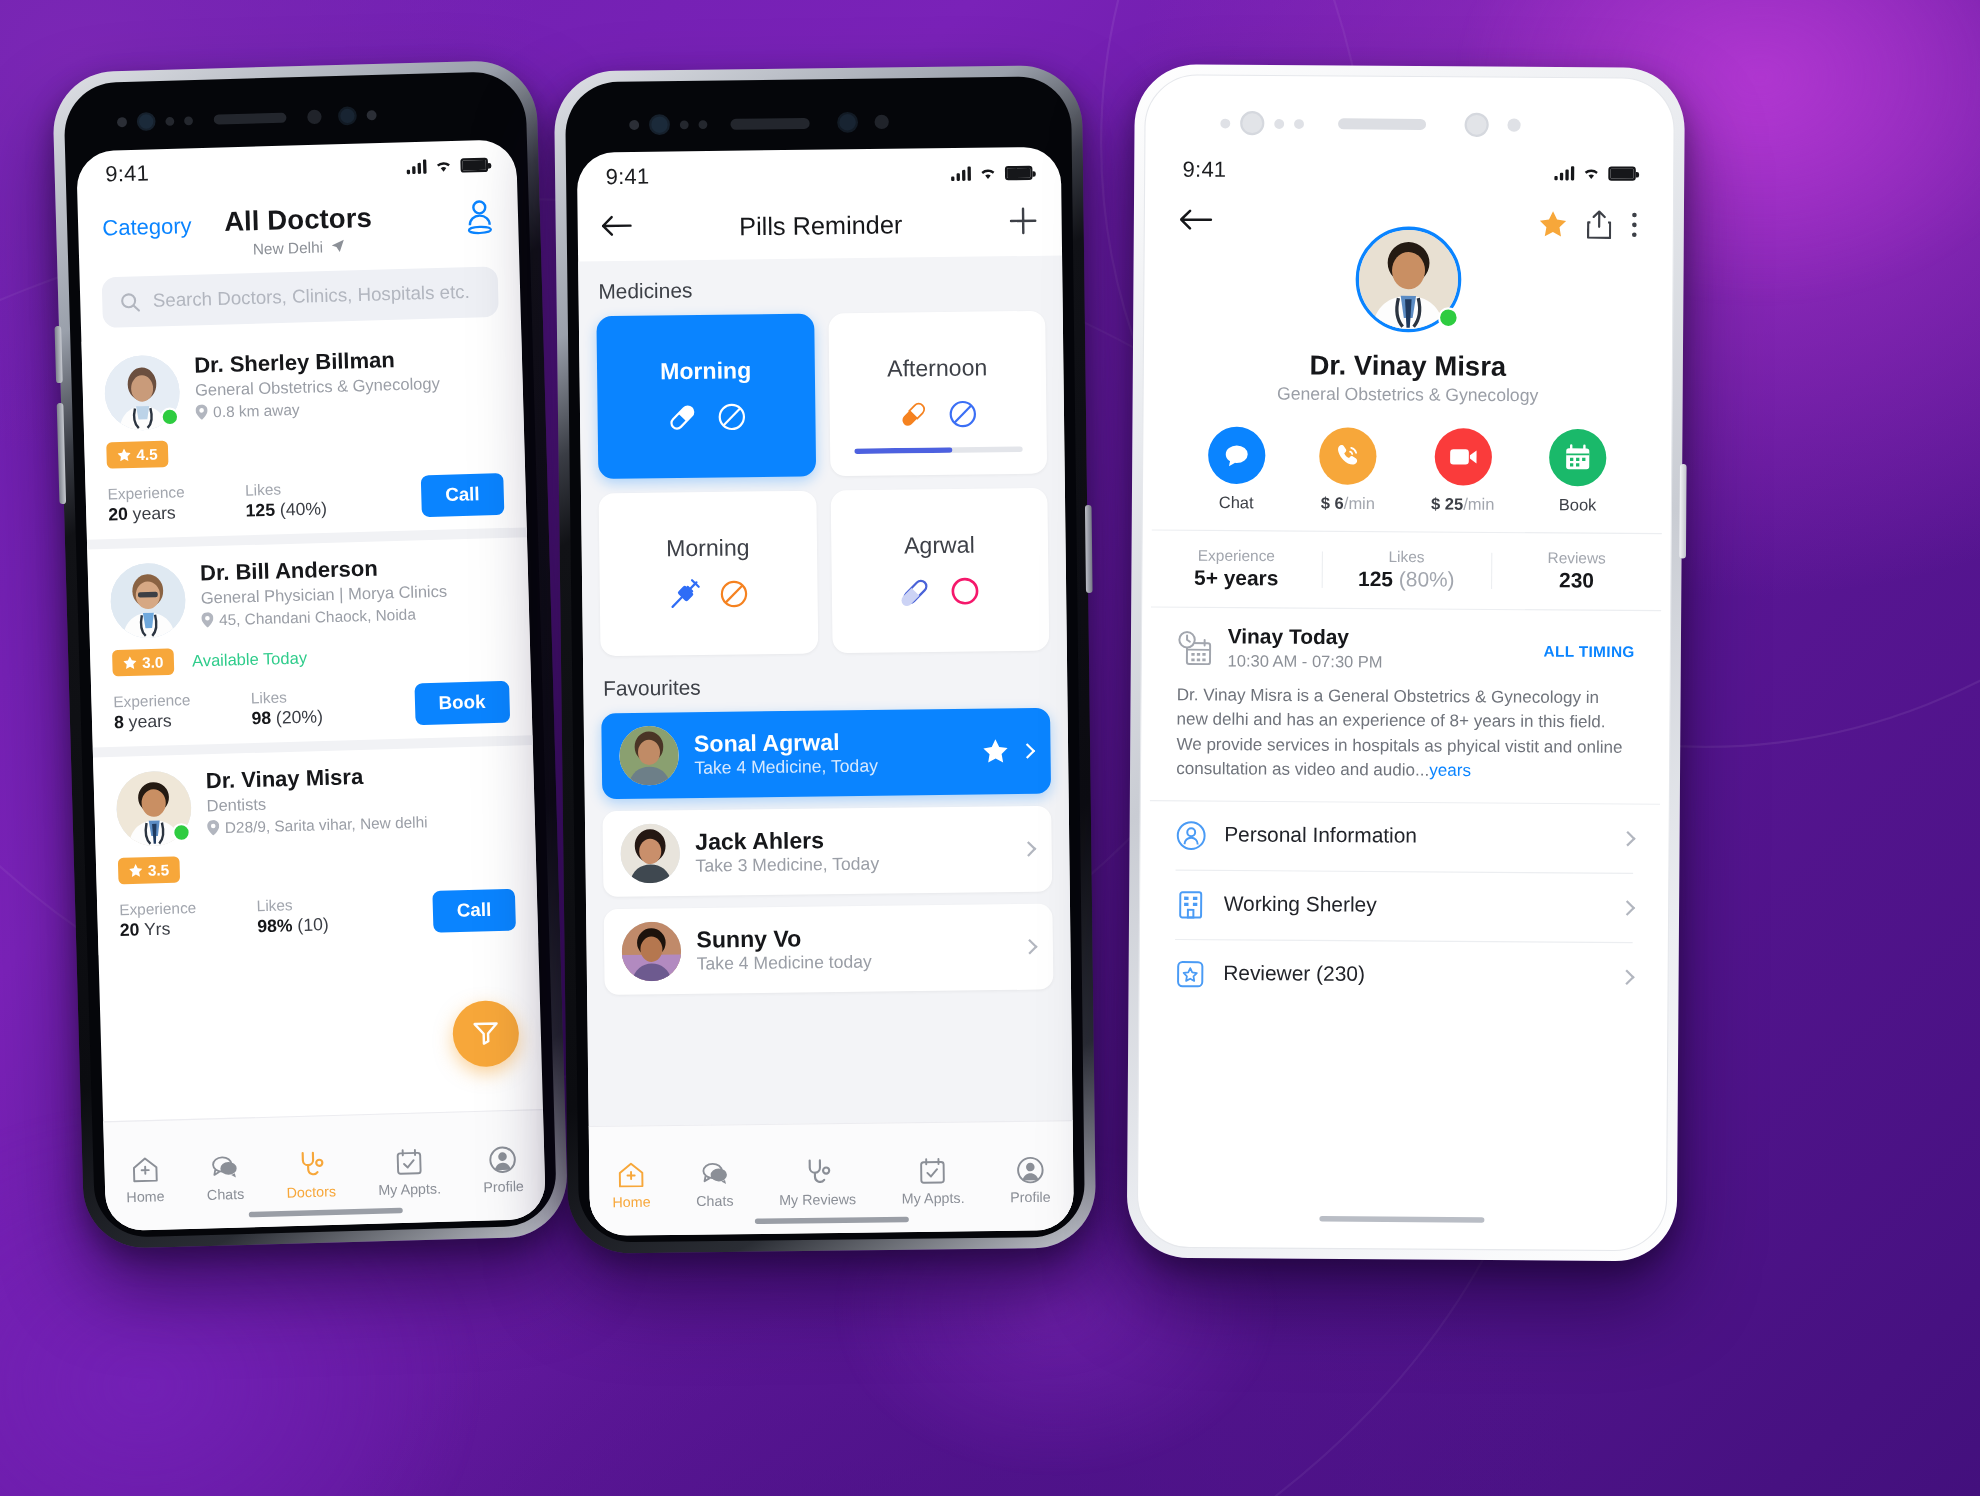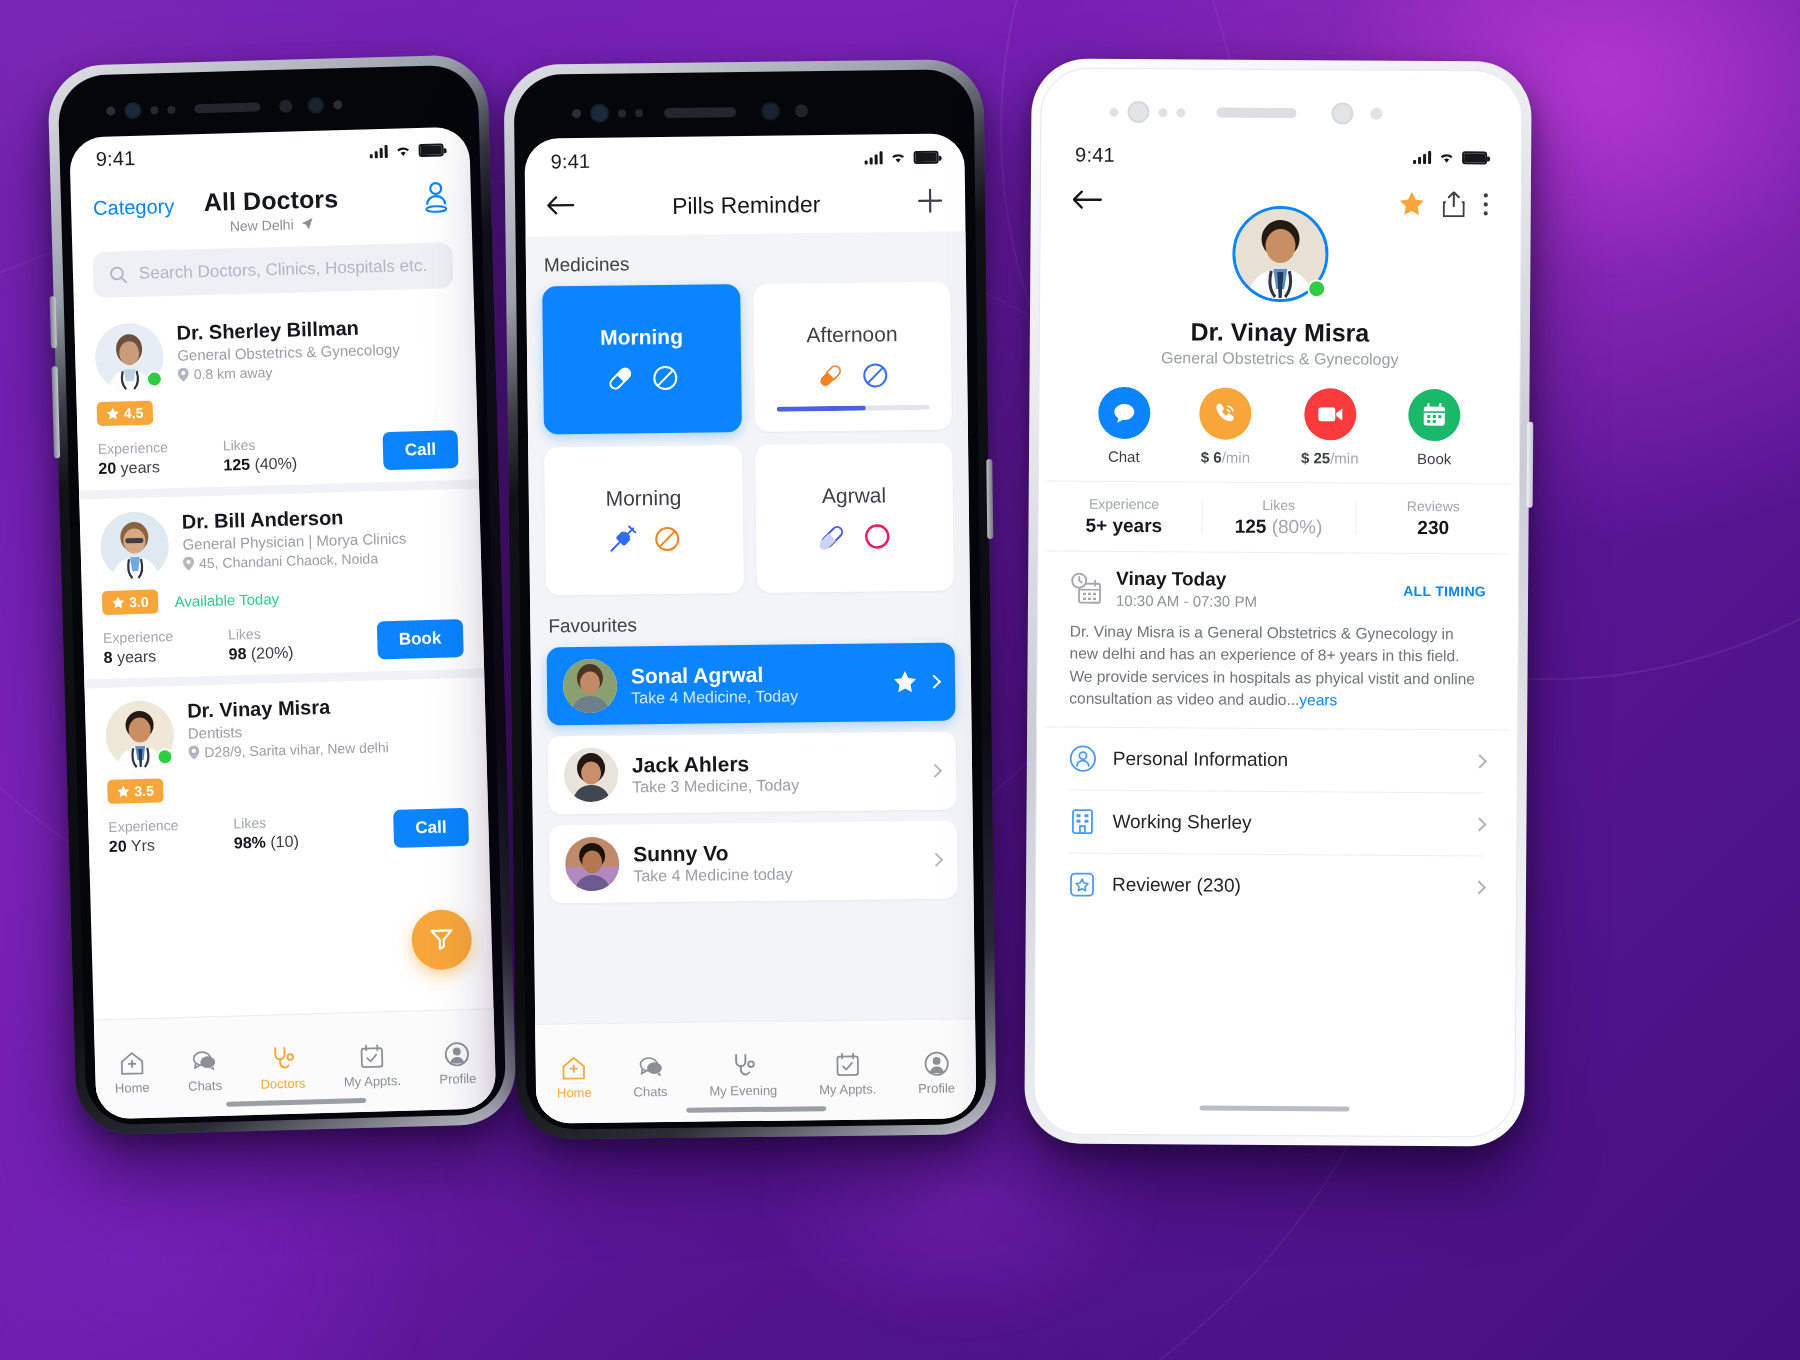--- a/index.html
+++ b/index.html
@@ -730,21 +730,21 @@
                 <path d="M24 20l1 4-4.5-2.5z" fill="#8b8f97"></path>
               </svg>
             <span>Chats</span>
           </div>
           <div class="tab">
             <svg width="26" height="26" viewBox="0 0 28 28">
                 <path d="M7 2v7a5 5 0 0 0 10 0V2" fill="none" stroke="#8b8f97" stroke-width="2.1" stroke-linecap="round"></path>
                 <path d="M12 14v4a5 5 0 0 0 9 3" fill="none" stroke="#8b8f97" stroke-width="2.1" stroke-linecap="round"></path>
                 <circle cx="23" cy="12" r="3" fill="none" stroke="#8b8f97" stroke-width="2.1"></circle>
               </svg>
-            <span>My Evening</span>
+            <span>My Reviews</span>
           </div>
           <div class="tab">
             <svg width="26" height="26" viewBox="0 0 28 28">
                 <rect x="3" y="5" width="22" height="20" rx="2.5" fill="none" stroke="#8b8f97" stroke-width="1.9"></rect>
                 <path d="M8 2v5M20 2v5" stroke="#8b8f97" stroke-width="1.9" stroke-linecap="round"></path>
                 <path d="M9 15.5l3.5 3.5 6-7" fill="none" stroke="#8b8f97" stroke-width="1.9" stroke-linecap="round" stroke-linejoin="round"></path>
               </svg>
             <span>My Appts.</span>
           </div>
           <div class="tab">

